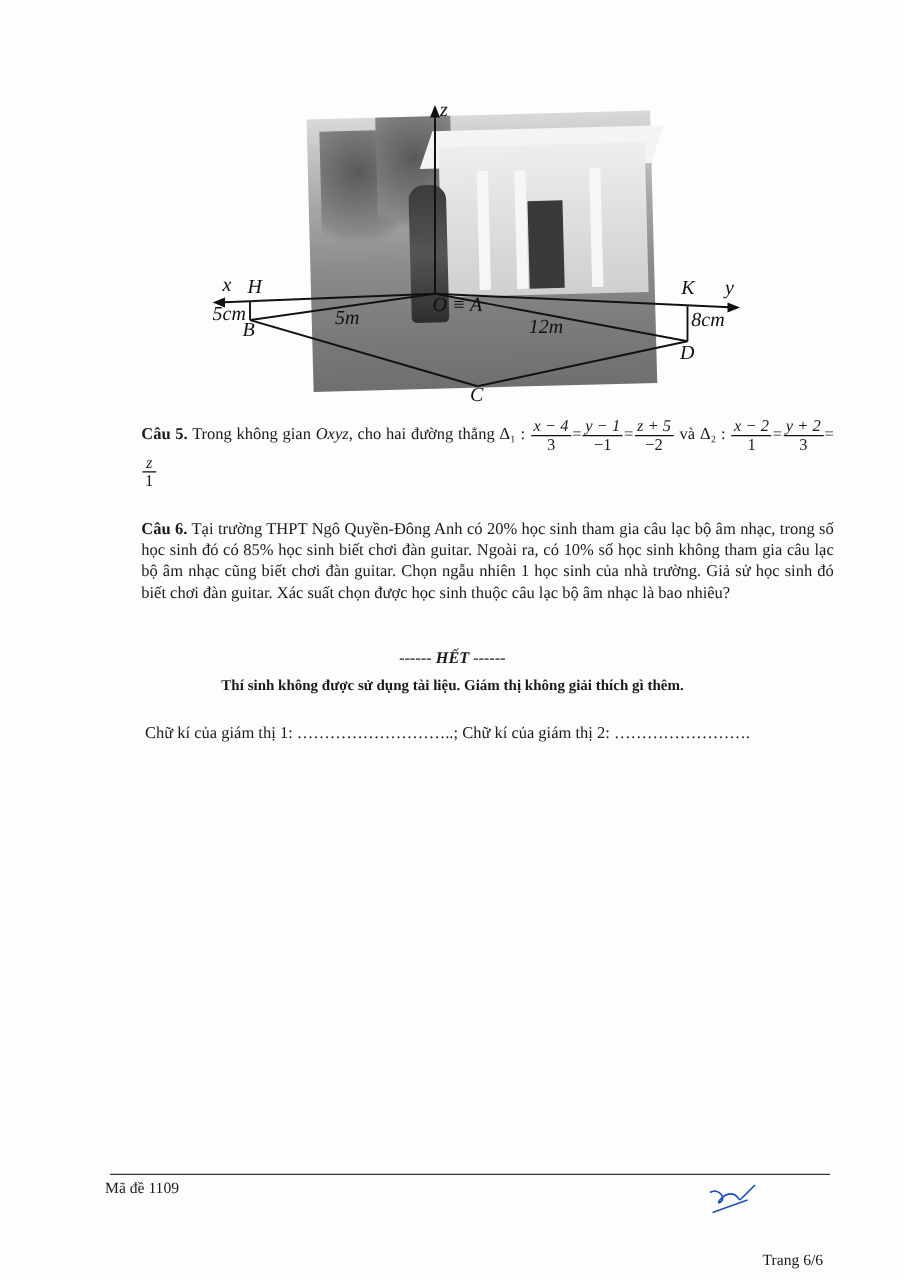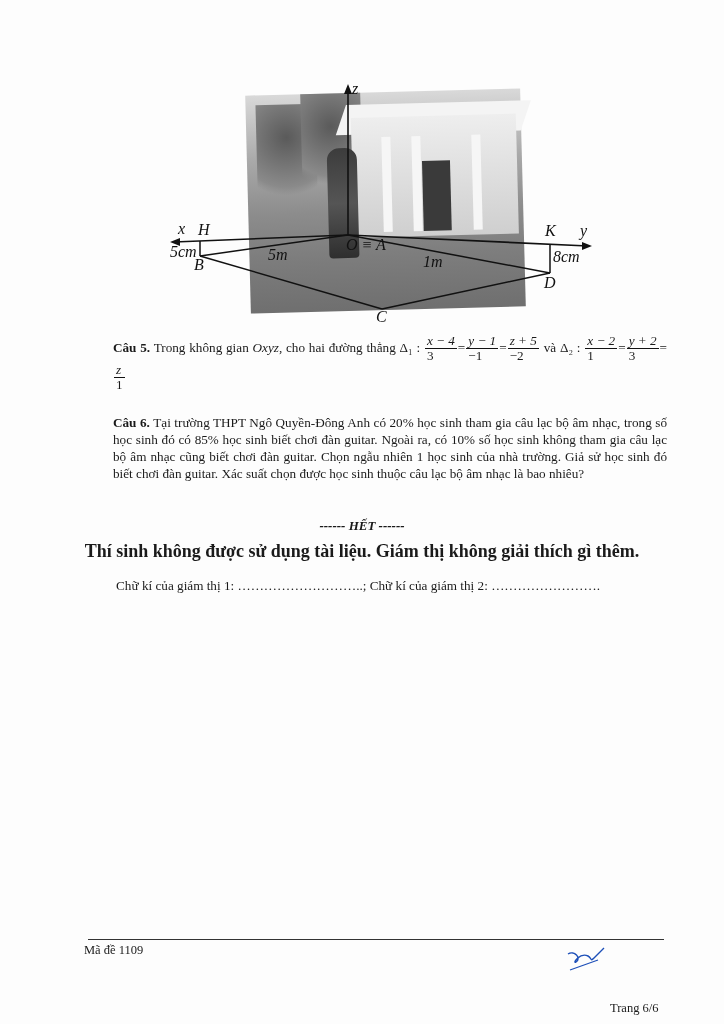--- a/index.html
+++ b/index.html
@@ -15,21 +15,21 @@
   .photo .roof { position:absolute; left:95px; top:12px; width:185px; height:30px; background:#f4f4f4; transform:skewX(-20deg); }
   .photo .door { position:absolute; left:175px; top:70px; width:28px; height:70px; background:#3a3a3a; }
   .photo .col { position:absolute; top:45px; width:9px; height:95px; background:#f6f6f6; }
   .photo .tree { position:absolute; top:10px; width:60px; height:110px; background:radial-gradient(circle at 50% 30%, #5a5a5a, #8a8a8a 60%, transparent 70%); }
   .photo .person { position:absolute; left:80px; top:55px; width:30px; height:110px; background:linear-gradient(180deg,#3c3c3c,#555 50%,#2e2e2e); border-radius:12px 12px 4px 4px; }
   svg.lines { position:absolute; left:0; top:0; width:440px; height:245px; overflow:visible; }
   .lbl { position:absolute; font-style:italic; font-size:16px; color:#111; font-family:"Liberation Serif", serif; }
   .q { position:absolute; left:113px; width:554px; font-size:13.2px; line-height:17px; text-align:justify; }
   .q b { font-weight:bold; }
   .math { font-style:italic; }
-  .frac { display:inline-block; vertical-align:middle; text-align:left; font-style:italic; margin:0 1px; line-height:14px; }
+  .frac { display:inline-block; vertical-align:middle; text-align:center; font-style:italic; margin:0 1px; line-height:14px; }
   .frac .num { display:block; border-bottom:1px solid #111; padding:0 2px; }
   .frac .den { display:block; padding:0 2px; font-style:normal; }
   .end { position:absolute; left:0; width:724px; text-align:center; }
   .footer-line { position:absolute; left:88px; top:939px; width:576px; height:1px; background:#333; }
   .footer-left { position:absolute; left:84px; top:943px; font-size:12.5px; }
   .footer-right { position:absolute; left:610px; top:1001px; font-size:12.5px; }
   .sig { position:absolute; left:564px; top:944px; width:45px; height:28px; }
 </style>
 </head>
 <body>
@@ -72,21 +72,21 @@
     <span class="lbl" style="left:18px;top:140px;">x</span>
     <span class="lbl" style="left:420px;top:142px;">y</span>
     <span class="lbl" style="left:38px;top:141px;">H</span>
     <span class="lbl" style="left:34px;top:176px;">B</span>
     <span class="lbl" style="left:186px;top:156px;">O ≡ A</span>
     <span class="lbl" style="left:385px;top:142px;">K</span>
     <span class="lbl" style="left:384px;top:194px;">D</span>
     <span class="lbl" style="left:216px;top:228px;">C</span>
     <span class="lbl" style="left:10px;top:163px;">5cm</span>
     <span class="lbl" style="left:108px;top:166px;">5m</span>
-    <span class="lbl" style="left:263px;top:173px;">1m</span>
+    <span class="lbl" style="left:263px;top:173px;">12m</span>
     <span class="lbl" style="left:393px;top:168px;">8cm</span>
   </div>
 
   <div class="q" style="top:334px;">
     <b>Câu 5.</b>
     <span>Trong không gian</span>
     <span class="math">Oxyz</span><span>, cho hai đường thẳng</span>
     <span>Δ₁ :</span>
     <span class="frac"><span class="num">x − 4</span><span class="den">3</span></span>=<span class="frac"><span class="num">y − 1</span><span class="den">−1</span></span>=<span class="frac"><span class="num">z + 5</span><span class="den">−2</span></span>
     <span>và</span>
@@ -94,21 +94,21 @@
     <span class="frac"><span class="num">x − 2</span><span class="den">1</span></span>=<span class="frac"><span class="num">y + 2</span><span class="den">3</span></span>=<span class="frac"><span class="num">z</span><span class="den">1</span></span>
     <br>
   </div>
 
   <div class="q" style="top:414px;">
     <b>Câu 6.</b>
     <span>Tại trường THPT Ngô Quyền-Đông Anh có 20% học sinh tham gia câu lạc bộ âm nhạc, trong số học sinh đó có 85% học sinh biết chơi đàn guitar. Ngoài ra, có 10% số học sinh không tham gia câu lạc bộ âm nhạc cũng biết chơi đàn guitar. Chọn ngẫu nhiên 1 học sinh của nhà trường. Giả sử học sinh đó biết chơi đàn guitar. Xác suất chọn được học sinh thuộc câu lạc bộ âm nhạc là bao nhiêu?</span>
   </div>
 
   <div class="end" style="top:518px;font-style:italic;font-weight:bold;font-size:13px;">------ HẾT ------</div>
-  <div class="end" style="top:541px;font-weight:bold;font-size:18px;">Thí sinh không được sử dụng tài liệu. Giám thị không giải thích gì thêm.</div>
+  <div class="end" style="top:541px;font-weight:bold;font-size:12px;">Thí sinh không được sử dụng tài liệu. Giám thị không giải thích gì thêm.</div>
   <div class="end" style="top:578px;font-size:13.2px;left:-4px;">Chữ kí của giám thị 1: ………………………..; Chữ kí của giám thị 2: …………………….</div>
 
   <div class="footer-line"></div>
   <div class="footer-left">Mã đề 1109</div>
   <svg class="sig" viewBox="0 0 45 28">
     <path d="M4 10 C10 6, 18 14, 12 18 C8 20, 16 8, 24 12 C28 14, 26 18, 30 14 L40 4" stroke="#1d4fb8" stroke-width="1.4" fill="none"></path>
     <path d="M6 26 L34 16" stroke="#1d4fb8" stroke-width="1.2" fill="none"></path>
   </svg>
   <div class="footer-right">Trang 6/6</div>
 </div>

